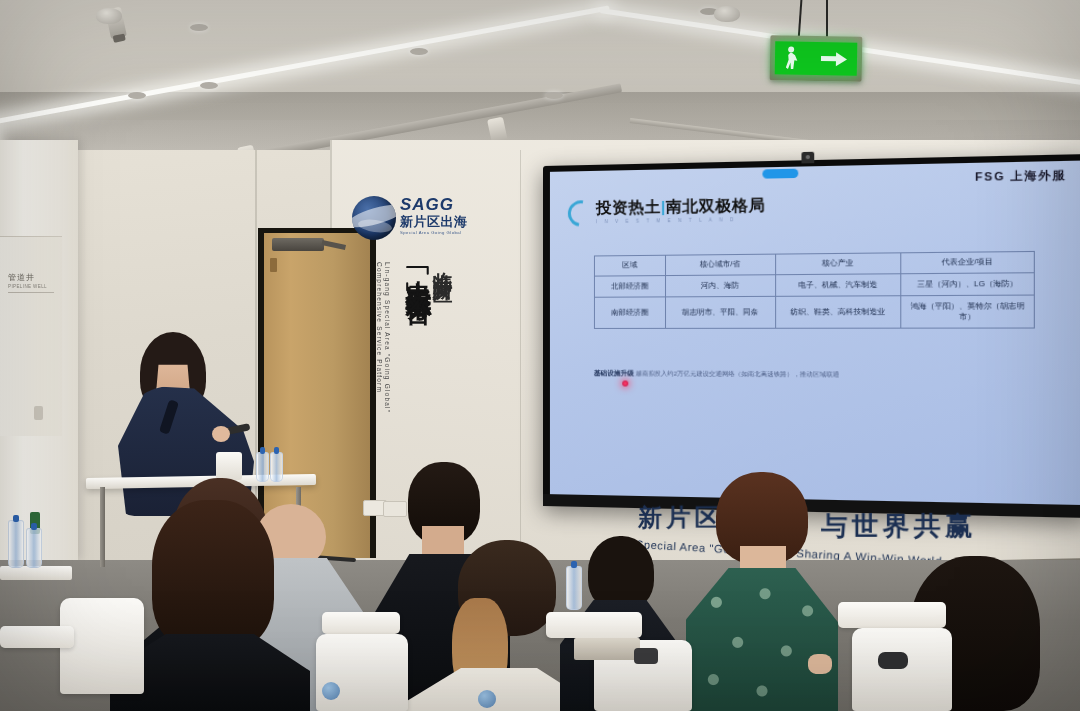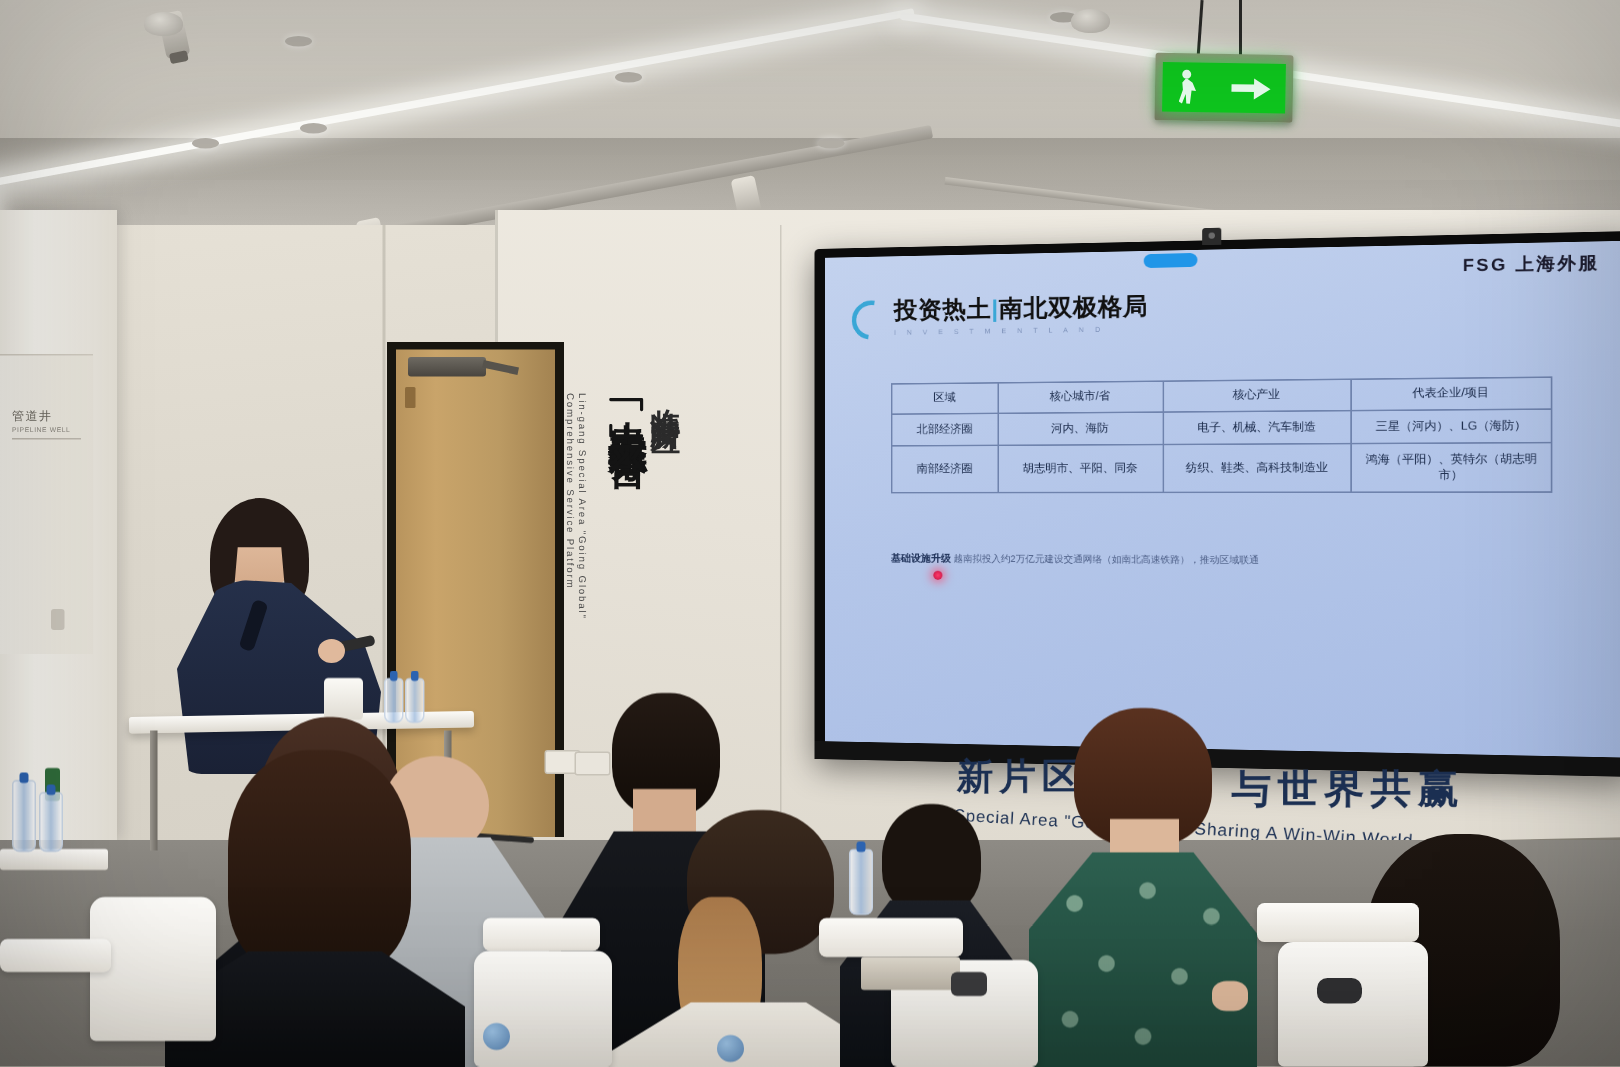--- a/index.html
+++ b/index.html
@@ -273,20 +273,28 @@
     <div class="rule"></div>
   </div>
   <div class="pipe-knob"></div>
 
   <div class="door-frame"></div>
   <div class="door"></div>
   <div class="door-closer"></div>
   <div class="door-closer-arm"></div>
   <div class="door-hinge"></div>
 
+  <div class="sagg">
+    <div class="sagg-globe"></div>
+    <div class="sagg-txt">
+      <div class="sagg-brand">SAGG</div>
+      <div class="sagg-cn">新片区出海</div>
+      <div class="sagg-en">Special Area Going Global</div>
+    </div>
+  </div>
 
   <div class="vtext v-ling">临港新片区</div>
   <div class="vtext v-zou">「走出去」综合服务平台</div>
   <div class="vtext v-en">Lin-gang Special Area "Going Global"</div>
   <div class="vtext v-en2">Comprehensive Service Platform</div>
 
   <div class="tv-shell">
     <div class="tv-cam"></div>
     <div class="tv-screen">
       <div class="slide">

